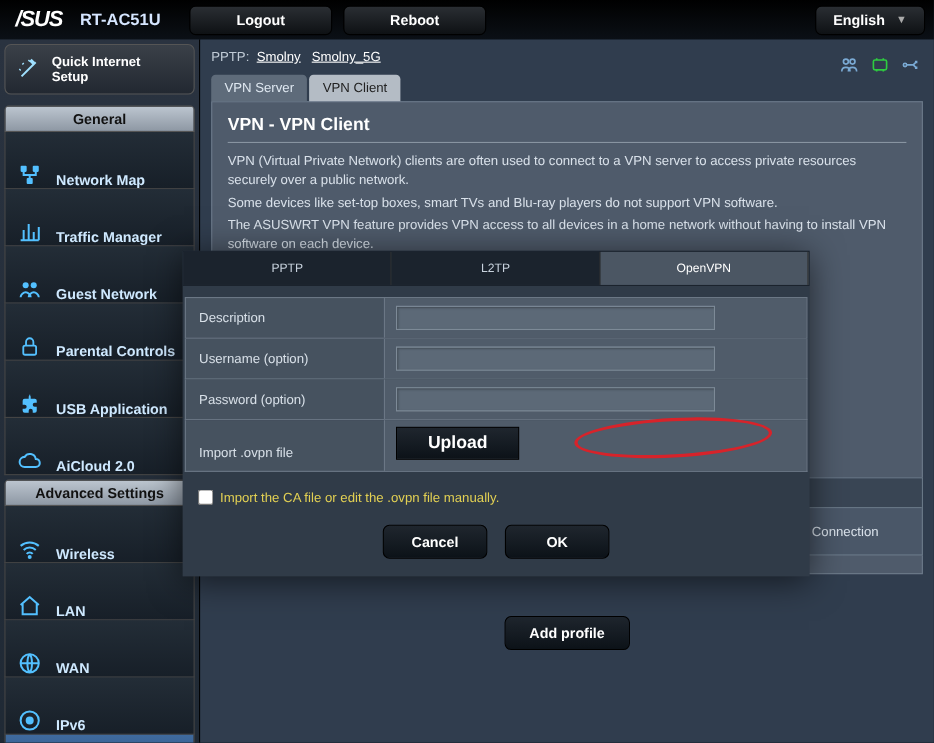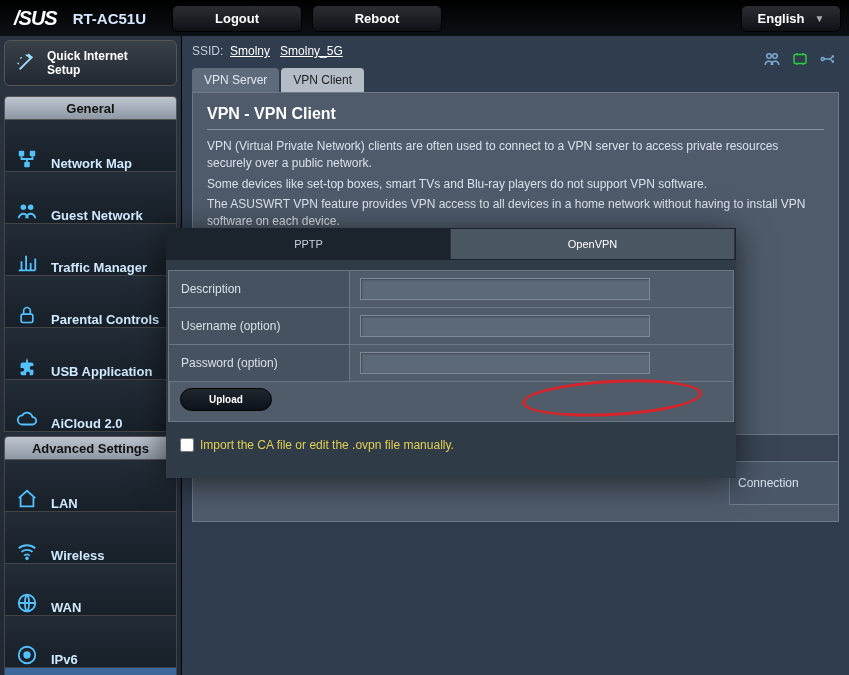--- a/index.html
+++ b/index.html
@@ -275,38 +275,38 @@
             <rect x="3" y="3" width="6" height="6" rx="1"></rect>
             <rect x="15" y="3" width="6" height="6" rx="1"></rect>
             <rect x="9" y="15" width="6" height="6" rx="1"></rect>
             <path d="M6 9v3h12V9M12 12v3" stroke="currentColor" stroke-width="2" fill="none"></path>
           </svg>
         </span>
       <span>Network Map</span>
     </div>
     <div class="menu-item">
       <span class="mi-icon">
+          <svg viewBox="0 0 24 24" width="22" height="22" fill="none" stroke="currentColor" stroke-width="2">
+            <path d="M3 20h18M6 20V10M11 20V4M16 20v-8M21 20V7"></path>
+          </svg>
+        </span>
+      <span>Traffic Manager</span>
+    </div>
+    <div class="menu-item">
+      <span class="mi-icon">
           <svg viewBox="0 0 24 24" width="22" height="22" fill="currentColor">
             <circle cx="8" cy="8" r="3"></circle>
             <circle cx="16" cy="8" r="3"></circle>
             <path d="M3 20c0-3 3-5 5-5s5 2 5 5M11 20c0-3 3-5 5-5s5 2 5 5" fill="none" stroke="currentColor" stroke-width="2"></path>
           </svg>
         </span>
       <span>Guest Network</span>
     </div>
     <div class="menu-item">
       <span class="mi-icon">
-          <svg viewBox="0 0 24 24" width="22" height="22" fill="none" stroke="currentColor" stroke-width="2">
-            <path d="M3 20h18M6 20V10M11 20V4M16 20v-8M21 20V7"></path>
-          </svg>
-        </span>
-      <span>Traffic Manager</span>
-    </div>
-    <div class="menu-item">
-      <span class="mi-icon">
           <svg viewBox="0 0 24 24" width="20" height="20" fill="none" stroke="currentColor" stroke-width="2">
             <rect x="5" y="11" width="14" height="10" rx="2"></rect>
             <path d="M8 11V7a4 4 0 018 0v4"></path>
           </svg>
         </span>
       <span>Parental Controls</span>
     </div>
     <div class="menu-item">
       <span class="mi-icon">
           <svg viewBox="0 0 24 24" width="22" height="22" fill="currentColor">
@@ -321,33 +321,33 @@
             <path d="M7 18a5 5 0 010-10 6 6 0 0111 2 4 4 0 010 8H7z"></path>
           </svg>
         </span>
       <span>AiCloud 2.0</span>
     </div>
 
     <div class="section-head">Advanced Settings</div>
     <div class="menu-item">
       <span class="mi-icon">
           <svg viewBox="0 0 24 24" width="22" height="22" fill="none" stroke="currentColor" stroke-width="2">
-            <path d="M3 11l9-8 9 8M5 10v10h14V10"></path>
-          </svg>
-        </span>
-      <span>LAN</span>
-    </div>
-    <div class="menu-item">
-      <span class="mi-icon">
-          <svg viewBox="0 0 24 24" width="22" height="22" fill="none" stroke="currentColor" stroke-width="2">
             <path d="M3 9a14 14 0 0118 0M6 13a9 9 0 0112 0M9 17a4 4 0 016 0"></path>
             <circle cx="12" cy="20" r="1" fill="currentColor"></circle>
           </svg>
         </span>
       <span>Wireless</span>
+    </div>
+    <div class="menu-item">
+      <span class="mi-icon">
+          <svg viewBox="0 0 24 24" width="22" height="22" fill="none" stroke="currentColor" stroke-width="2">
+            <path d="M3 11l9-8 9 8M5 10v10h14V10"></path>
+          </svg>
+        </span>
+      <span>LAN</span>
     </div>
     <div class="menu-item">
       <span class="mi-icon">
           <svg viewBox="0 0 24 24" width="22" height="22" fill="none" stroke="currentColor" stroke-width="2">
             <circle cx="12" cy="12" r="9"></circle>
             <path d="M3 12h18M12 3c3 3 3 15 0 18M12 3c-3 3-3 15 0 18"></path>
           </svg>
         </span>
       <span>WAN</span>
     </div>
@@ -389,21 +389,21 @@
       <span class="green"><svg viewBox="0 0 24 24" width="18" height="18" fill="none" stroke="currentColor" stroke-width="2">
             <rect x="4" y="6" width="16" height="12" rx="2"></rect>
             <path d="M8 6V4M16 6V4M8 20v-2M16 20v-2"></path>
           </svg></span>
       <span><svg viewBox="0 0 24 24" width="18" height="18" fill="none" stroke="currentColor" stroke-width="2">
             <circle cx="5" cy="12" r="2"></circle>
             <path d="M7 12h8M15 12l4-4M15 12l4 4M17 8h2v2M17 16h2v-2"></path>
           </svg></span>
     </div>
     <div class="opline">
-      <span>SSID:</span>&nbsp;
+      <span>PPTP:</span>&nbsp;
       <a class="ul">Smolny</a>&nbsp;&nbsp;
       <a class="ul">Smolny_5G</a>
     </div>
 
     <div class="inner-tabs">
       <div class="inner-tab">VPN Server</div>
       <div class="inner-tab active">VPN Client</div>
     </div>
 
     <div class="panel">
@@ -412,26 +412,30 @@
       <p class="desc">VPN (Virtual Private Network) clients are often used to connect to a VPN server to access private resources securely over a public network.</p>
       <p class="desc">Some devices like set-top boxes, smart TVs and Blu-ray players do not support VPN software.</p>
       <p class="desc">The ASUSWRT VPN feature provides VPN access to all devices in a home network without having to install VPN software on each device.</p>
     </div>
 
     <div class="right-slice">
       <div class="hdr">&nbsp;</div>
       <div class="cell">Connection</div>
     </div>
 
+    <div class="addprof">
+      <button class="btn-dark">Add profile</button>
+    </div>
   </div>
 </div>
 
 <div class="modal">
   <div class="proto-row">
     <div class="proto">PPTP</div>
+    <div class="proto">L2TP</div>
     <div class="proto active">OpenVPN</div>
   </div>
   <div class="form-area">
     <div class="form-row">
       <div class="flabel">Description</div>
       <div class="fctl">
           <input class="tinput" type="text" style="">
         </div>
     </div>
     <div class="form-row">
@@ -440,23 +444,28 @@
           <input class="tinput" type="text" style="">
         </div>
     </div>
     <div class="form-row">
       <div class="flabel">Password (option)</div>
       <div class="fctl">
           <input class="tinput" type="password" style="">
         </div>
     </div>
     <div class="form-row tall">
+      <div class="flabel" style="padding-top:22px">Import .ovpn file</div>
       <div class="fctl">
-        <button class="btn-dark" style="padding:5px 28px;border-radius:13px;font-size:10px">Upload</button>
+        <button class="btn-dark" style="padding:5px 28px;border-radius:0;font-size:16px">Upload</button>
       </div>
     </div>
   </div>
   <div class="import-ca">
     <input type="checkbox" style="">
     <span>Import the CA file or edit the .ovpn file manually.</span>
   </div>
+  <div class="modal-actions">
+    <button class="btn-dark" style="width:95px">Cancel</button>
+    <button class="btn-dark" style="width:95px">OK</button>
+  </div>
   <div class="circle-mark"></div>
 </div>
 
 </body></html>

